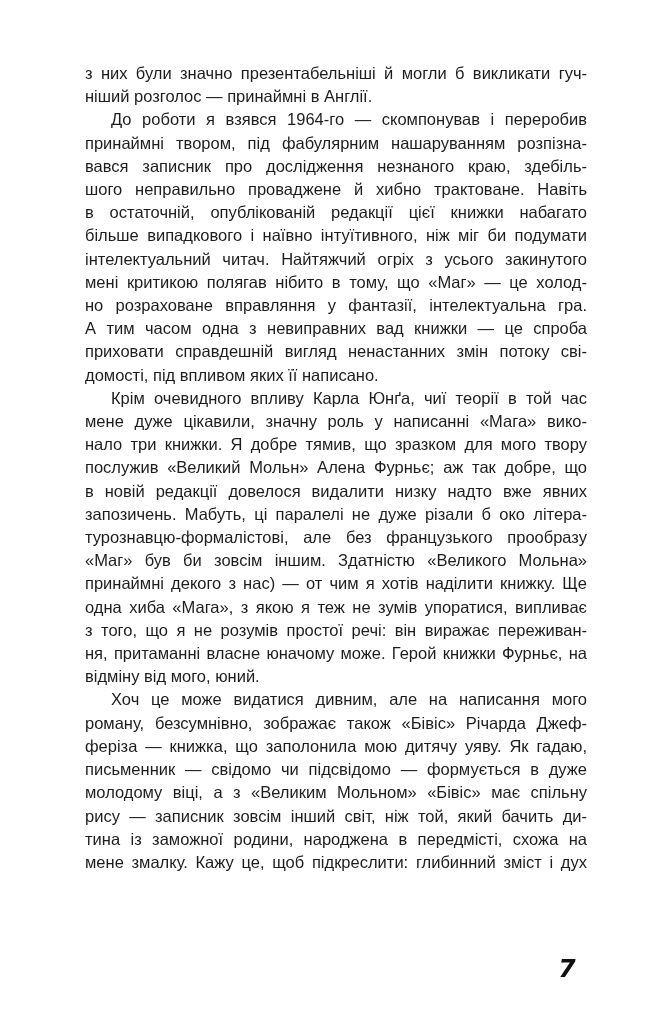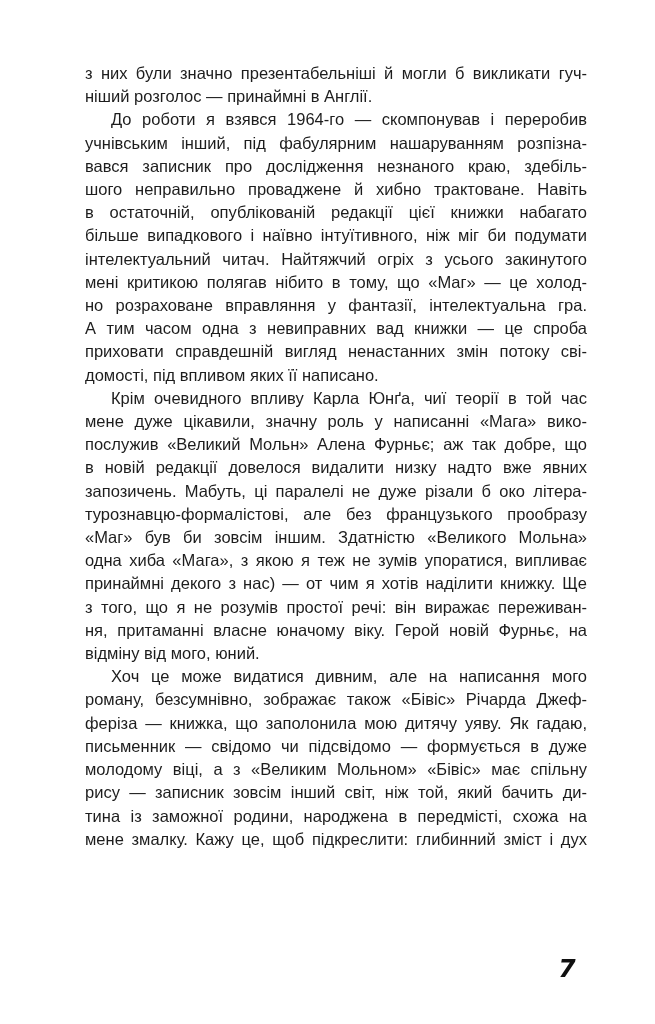--- a/index.html
+++ b/index.html
@@ -50,42 +50,43 @@
   }
 </style>
 </head>
 <body>
 
 <div class="page">
   <main class="text-block">
       <div class="line">з них були значно презентабельніші й могли б викликати гуч-</div>
       <div class="line endline">ніший розголос — принаймні в Англії.</div>
       <div class="line indent">До роботи я взявся 1964-го — скомпонував і переробив</div>
-      <div class="line">учнівським інший, під фабулярним нашаруванням розпізна-</div>
+      <div class="line">принаймні твором, під фабулярним нашаруванням розпізна-</div>
       <div class="line">вався записник про дослідження незнаного краю, здебіль-</div>
       <div class="line">шого неправильно проваджене й хибно трактоване. Навіть</div>
       <div class="line">в остаточній, опублікованій редакції цієї книжки набагато</div>
       <div class="line">більше випадкового і наївно інтуїтивного, ніж міг би подумати</div>
       <div class="line">інтелектуальний читач. Найтяжчий огріх з усього закинутого</div>
       <div class="line">мені критикою полягав нібито в тому, що «Маг» — це холод-</div>
       <div class="line">но розраховане вправляння у фантазії, інтелектуальна гра.</div>
       <div class="line">А тим часом одна з невиправних вад книжки — це спроба</div>
       <div class="line">приховати справдешній вигляд ненастанних змін потоку сві-</div>
       <div class="line endline">домості, під впливом яких її написано.</div>
       <div class="line indent">Крім очевидного впливу Карла Юнґа, чиї теорії в той час</div>
       <div class="line">мене дуже цікавили, значну роль у написанні «Мага» вико-</div>
+      <div class="line">нало три книжки. Я добре тямив, що зразком для мого твору</div>
       <div class="line">послужив «Великий Мольн» Алена Фурньє; аж так добре, що</div>
       <div class="line">в новій редакції довелося видалити низку надто вже явних</div>
       <div class="line">запозичень. Мабуть, ці паралелі не дуже різали б око літера-</div>
       <div class="line">турознавцю-формалістові, але без французького прообразу</div>
       <div class="line">«Маг» був би зовсім іншим. Здатністю «Великого Мольна»</div>
+      <div class="line">принаймні декого з нас) — от чим я хотів наділити книжку. Ще</div>
       <div class="line">одна хиба «Мага», з якою я теж не зумів упоратися, випливає</div>
-      <div class="line">принаймні декого з нас) — от чим я хотів наділити книжку. Ще</div>
       <div class="line">з того, що я не розумів простої речі: він виражає переживан-</div>
-      <div class="line">ня, притаманні власне юначому віку. Герой новій Фурньє, на</div>
+      <div class="line">ня, притаманні власне юначому може. Герой книжки Фурньє, на</div>
       <div class="line endline">відміну від мого, юний.</div>
       <div class="line indent">Хоч це може видатися дивним, але на написання мого</div>
       <div class="line">роману, безсумнівно, зображає також «Бівіс» Річарда Джеф-</div>
       <div class="line">феріза — книжка, що заполонила мою дитячу уяву. Як гадаю,</div>
       <div class="line">письменник — свідомо чи підсвідомо — формується в дуже</div>
       <div class="line">молодому віці, а з «Великим Мольном» «Бівіс» має спільну</div>
       <div class="line">рису — записник зовсім інший світ, ніж той, який бачить ди-</div>
       <div class="line">тина із заможної родини, народжена в передмісті, схожа на</div>
       <div class="line">мене змалку. Кажу це, щоб підкреслити: глибинний зміст і дух</div>
     </main>

